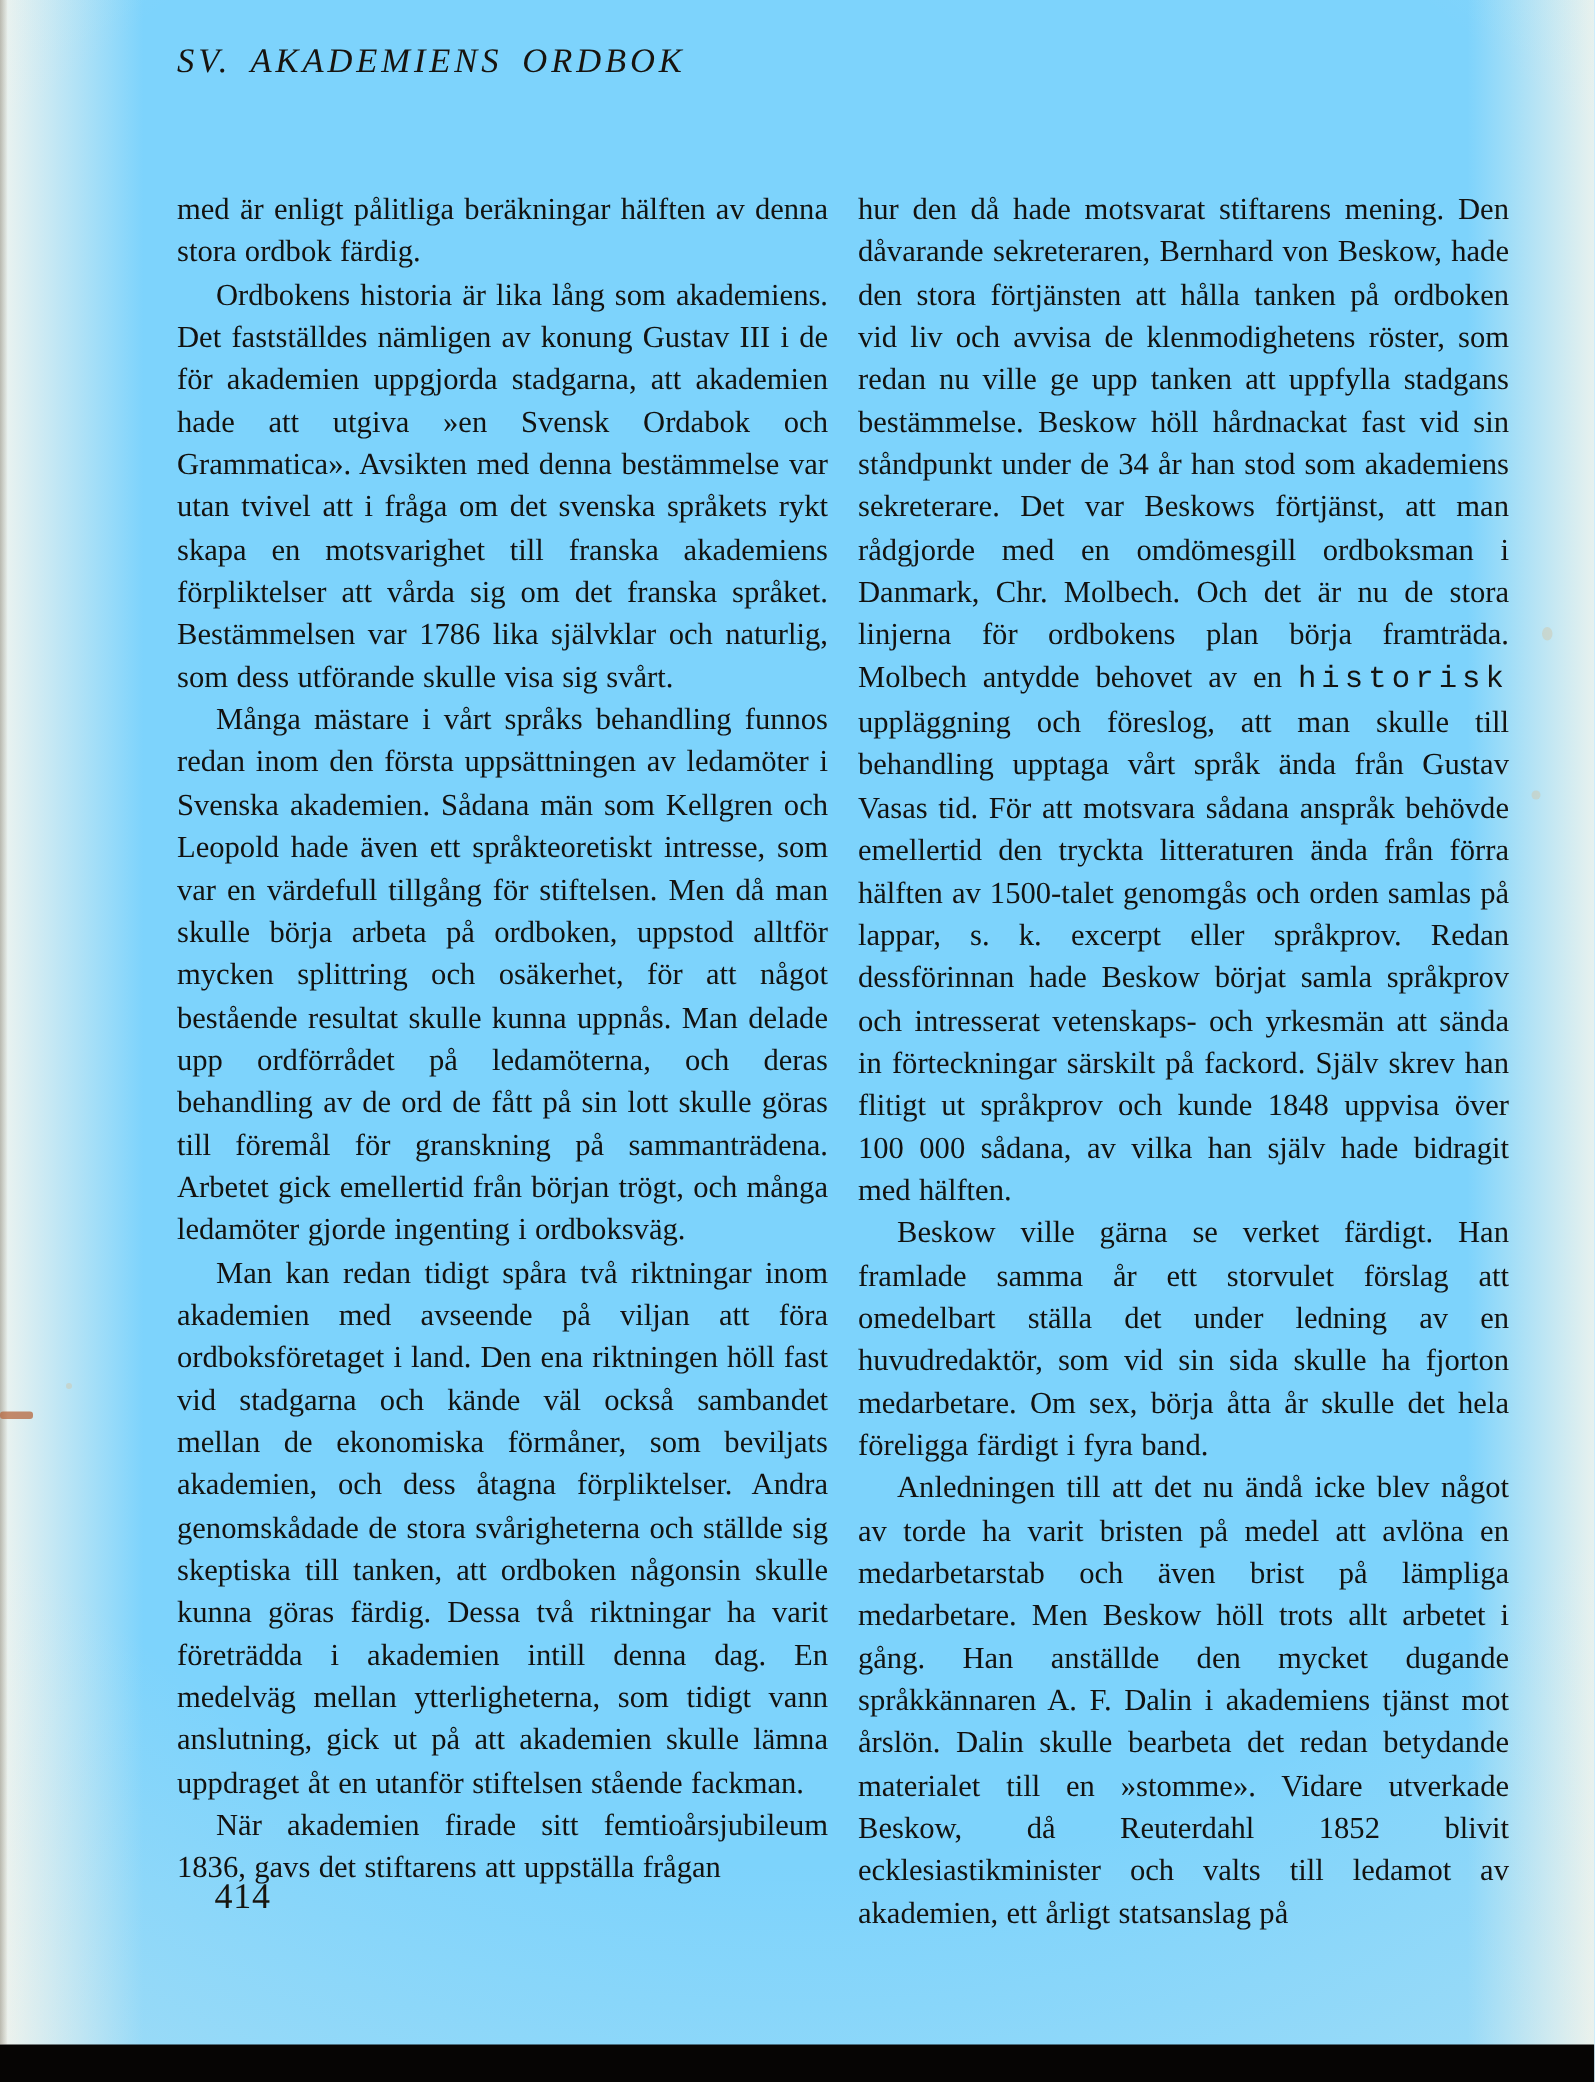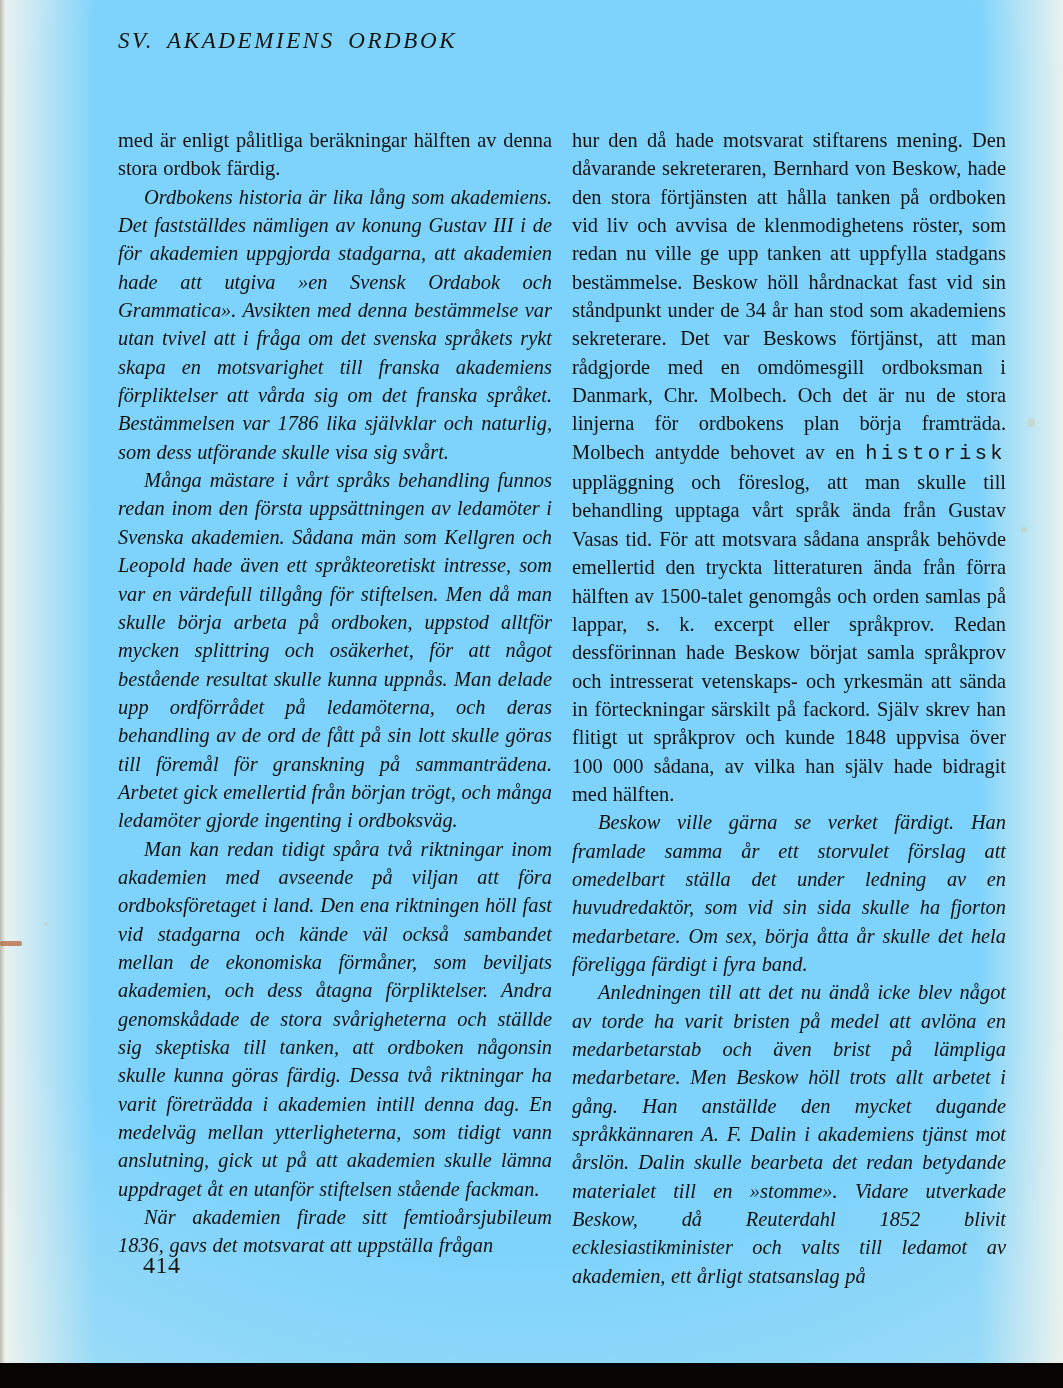--- a/index.html
+++ b/index.html
@@ -62,21 +62,20 @@
     line-height: 28.35px;
     text-indent: 0;
     color: #131210;
     -webkit-hyphens: none;
     hyphens: none;
     word-spacing: 0.5px;
   }
 
   .col p.indent {
     text-indent: 26px;
-    font-style: italic;
   }
 
   
   .col p:last-child {
     text-align-last: left;
   }
 
   .sperr {
     letter-spacing: 3.4px;
     font-family: Liberation Mono, monospace;
@@ -144,21 +143,21 @@
 
   <div class="running-head">SV. AKADEMIENS ORDBOK</div>
 
   <div class="columns">
 
     <div class="col">
       <p>med är enligt pålitliga beräkningar hälften av denna stora ordbok färdig.</p>
       <p class="indent">Ordbokens historia är lika lång som akademiens. Det fastställdes nämligen av konung Gustav III i de för akademien uppgjorda stadgarna, att akademien hade att utgiva »en Svensk Ordabok och Grammatica». Avsikten med denna bestämmelse var utan tvivel att i fråga om det svenska språkets rykt skapa en motsvarighet till franska akademiens förpliktelser att vårda sig om det franska språket. Bestämmelsen var 1786 lika självklar och naturlig, som dess utförande skulle visa sig svårt.</p>
       <p class="indent">Många mästare i vårt språks behandling funnos redan inom den första uppsättningen av ledamöter i Svenska akademien. Sådana män som Kellgren och Leopold hade även ett språkteoretiskt intresse, som var en värdefull tillgång för stiftelsen. Men då man skulle börja arbeta på ordboken, uppstod alltför mycken splittring och osäkerhet, för att något bestående resultat skulle kunna uppnås. Man delade upp ordförrådet på ledamöterna, och deras behandling av de ord de fått på sin lott skulle göras till föremål för granskning på sammanträdena. Arbetet gick emellertid från början trögt, och många ledamöter gjorde ingenting i ordboksväg.</p>
       <p class="indent">Man kan redan tidigt spåra två riktningar inom akademien med avseende på viljan att föra ordboksföretaget i land. Den ena riktningen höll fast vid stadgarna och kände väl också sambandet mellan de ekonomiska förmåner, som beviljats akademien, och dess åtagna förpliktelser. Andra genomskådade de stora svårigheterna och ställde sig skeptiska till tanken, att ordboken någonsin skulle kunna göras färdig. Dessa två riktningar ha varit företrädda i akademien intill denna dag. En medelväg mellan ytterligheterna, som tidigt vann anslutning, gick ut på att akademien skulle lämna uppdraget åt en utanför stiftelsen stående fackman.</p>
-      <p class="indent">När akademien firade sitt femtioårsjubileum 1836, gavs det motsvarat att uppställa frågan</p>
+      <p class="indent">När akademien firade sitt femtioårsjubileum 1836, gavs det stiftarens att uppställa frågan</p>
     </div>
 
     <div class="col">
       <p><span>hur den då hade motsvarat stiftarens mening. Den dåvarande sekreteraren, Bernhard von Beskow, hade den stora förtjänsten att hålla tanken på ordboken vid liv och avvisa de klenmodighetens röster, som redan nu ville ge upp tanken att uppfylla stadgans bestämmelse. Beskow höll hårdnackat fast vid sin ståndpunkt under de 34 år han stod som akademiens sekreterare. Det var Beskows förtjänst, att man rådgjorde med en omdömesgill ordboksman i Danmark, Chr. Molbech. Och det är nu de stora linjerna för ordbokens plan börja framträda. Molbech antydde behovet av en </span><span class="sperr">historisk</span><span> uppläggning och föreslog, att man skulle till behandling upptaga vårt språk ända från Gustav Vasas tid. För att motsvara sådana anspråk behövde emellertid den tryckta litteraturen ända från förra hälften av 1500-talet genomgås och orden samlas på lappar, s. k. excerpt eller språkprov. Redan dessförinnan hade Beskow börjat samla språkprov och intresserat vetenskaps- och yrkesmän att sända in förteckningar särskilt på fackord. Själv skrev han flitigt ut språkprov och kunde 1848 uppvisa över 100 000 sådana, av vilka han själv hade bidragit med hälften.</span></p>
       <p class="indent">Beskow ville gärna se verket färdigt. Han framlade samma år ett storvulet förslag att omedelbart ställa det under ledning av en huvudredaktör, som vid sin sida skulle ha fjorton medarbetare. Om sex, börja åtta år skulle det hela föreligga färdigt i fyra band.</p>
       <p class="indent">Anledningen till att det nu ändå icke blev något av torde ha varit bristen på medel att avlöna en medarbetarstab och även brist på lämpliga medarbetare. Men Beskow höll trots allt arbetet i gång. Han anställde den mycket dugande språkkännaren A. F. Dalin i akademiens tjänst mot årslön. Dalin skulle bearbeta det redan betydande materialet till en »stomme». Vidare utverkade Beskow, då Reuterdahl 1852 blivit ecklesiastikminister och valts till ledamot av akademien, ett årligt statsanslag på</p>
     </div>
 
   </div>
 

